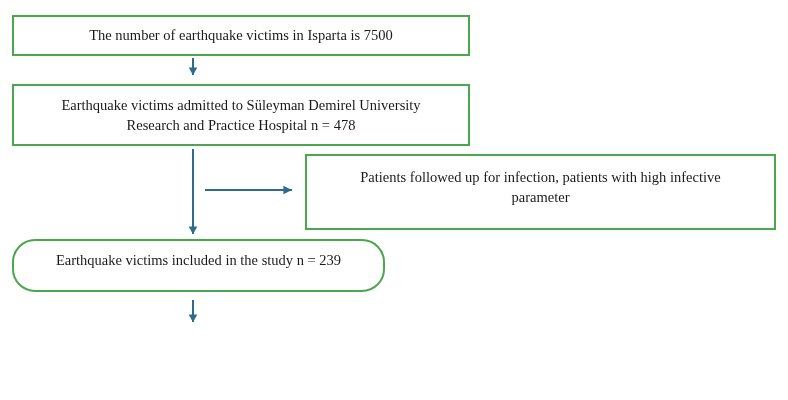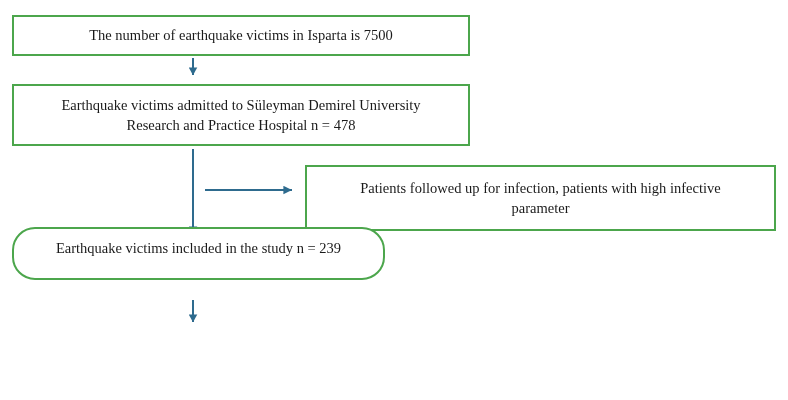--- a/index.html
+++ b/index.html
@@ -36,24 +36,24 @@
     padding: 0 10px;
     white-space: pre-line;
   }
   
   #box-1 { left: 12px;  top: 15px;  width: 458px; height: 41px; }
   #box-1 .node-text { padding-top: 9px; }
 
   #box-2 { left: 12px;  top: 84px;  width: 458px; height: 62px; }
   #box-2 .node-text { padding-top: 10px; }
 
-  #box-3 { left: 305px; top: 165px; width: 471px; height: 66px; }
+  #box-3 { left: 305px; top: 154px; width: 471px; height: 76px; }
   #box-3 .node-text { padding-top: 12px; }
 
-  #box-4 { left: 12px;  top: 227px; width: 373px; height: 53px; border-radius: 23px; }
+  #box-4 { left: 12px;  top: 239px; width: 373px; height: 53px; border-radius: 23px; }
   #box-4 .node-text { padding-top: 10px; }
 
   #box-5 { left: 12px;  top: 331px; width: 373px; height: 59px; }
   #box-5 .node-text { padding-top: 10px; }
 
   
   #arrow-layer {
     position: absolute;
     left: 0;
     top: 0;

